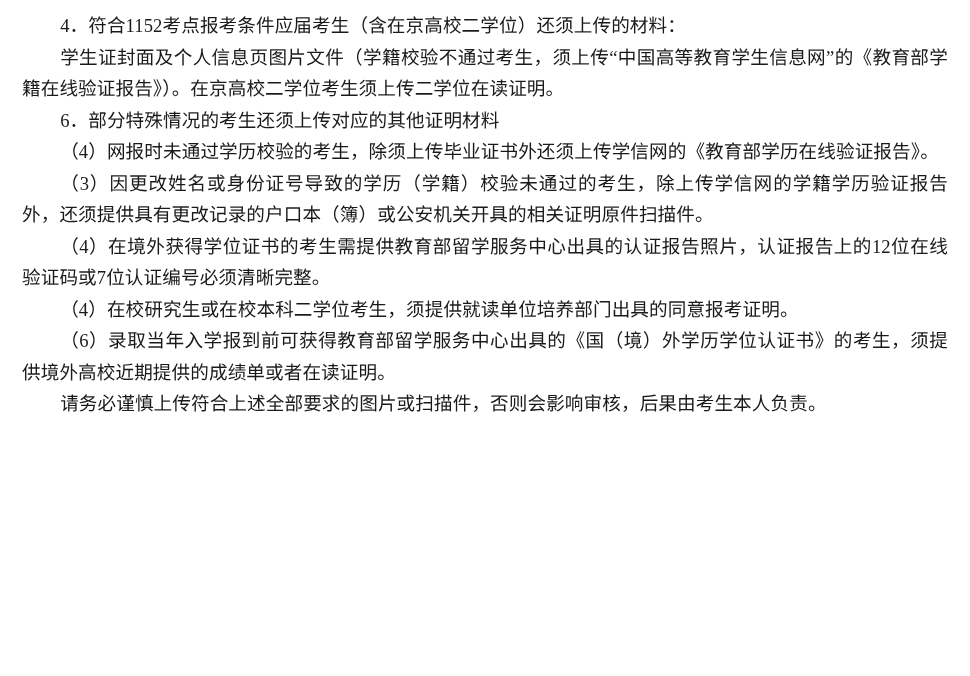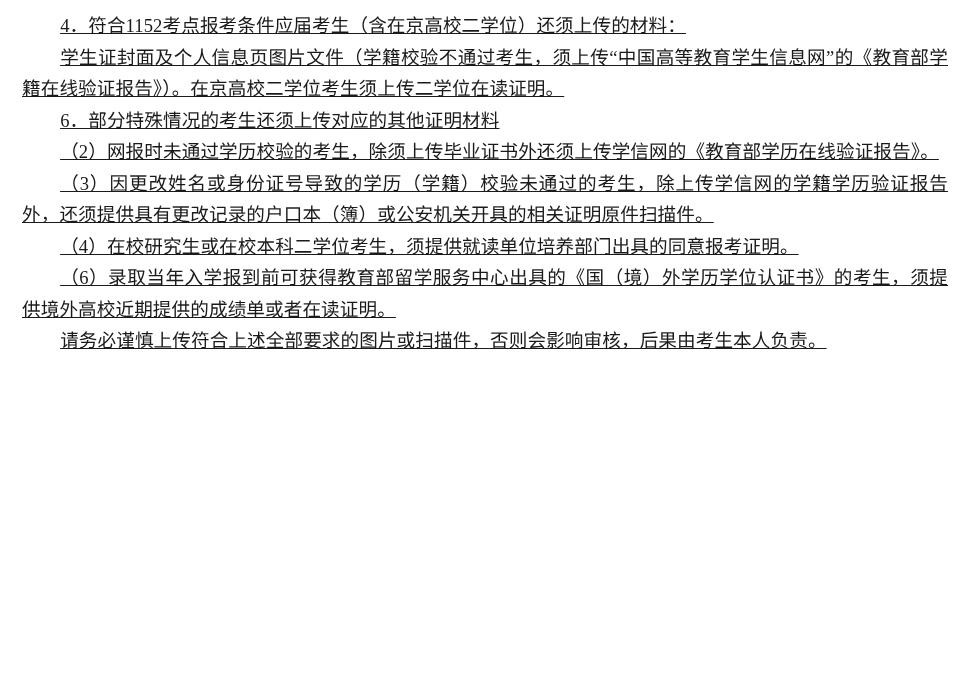--- a/index.html
+++ b/index.html
@@ -13,21 +13,20 @@
     height: 676px;
     overflow: hidden;
     font-family: "Liberation Serif", "DejaVu Serif", serif;
     color: #1a1a1a;
   }
   #doc {
     box-sizing: border-box;
     width: 970px;
     height: 676px;
     padding: 10px 22px 0 22px;
-    text-decoration: underline;
   }
   .para {
     font-size: 18.6px;
     line-height: 31.5px;
     text-align: justify;
     text-justify: inter-ideograph;
     margin: 0 0 0 0;
     letter-spacing: 0.1px;
     word-break: break-all;
   }
@@ -36,18 +35,19 @@
     text-indent: 2.05em;
   }
 </style>
 </head>
 <body>
 
 <div id="doc">
     <p class="para indent2">4．符合1152考点报考条件应届考生（含在京高校二学位）还须上传的材料：</p>
     <p class="para indent2">学生证封面及个人信息页图片文件（学籍校验不通过考生，须上传“中国高等教育学生信息网”的《教育部学籍在线验证报告》）。在京高校二学位考生须上传二学位在读证明。</p>
     <p class="para indent2">6．部分特殊情况的考生还须上传对应的其他证明材料</p>
-    <p class="para indent2">（2）网报时未通过学历校验的考生，除须上传毕业证书外还须上传学信网的《教育部学历在线验证报告》。</p>
+    <p class="para indent2">（4）网报时未通过学历校验的考生，除须上传毕业证书外还须上传学信网的《教育部学历在线验证报告》。</p>
     <p class="para indent2">（3）因更改姓名或身份证号导致的学历（学籍）校验未通过的考生，除上传学信网的学籍学历验证报告外，还须提供具有更改记录的户口本（簿）或公安机关开具的相关证明原件扫描件。</p>
+    <p class="para indent2">（4）在境外获得学位证书的考生需提供教育部留学服务中心出具的认证报告照片，认证报告上的12位在线验证码或7位认证编号必须清晰完整。</p>
     <p class="para indent2">（4）在校研究生或在校本科二学位考生，须提供就读单位培养部门出具的同意报考证明。</p>
     <p class="para indent2">（6）录取当年入学报到前可获得教育部留学服务中心出具的《国（境）外学历学位认证书》的考生，须提供境外高校近期提供的成绩单或者在读证明。</p>
     <p class="para indent2">请务必谨慎上传符合上述全部要求的图片或扫描件，否则会影响审核，后果由考生本人负责。</p>
   </div>
 
 </body></html>

